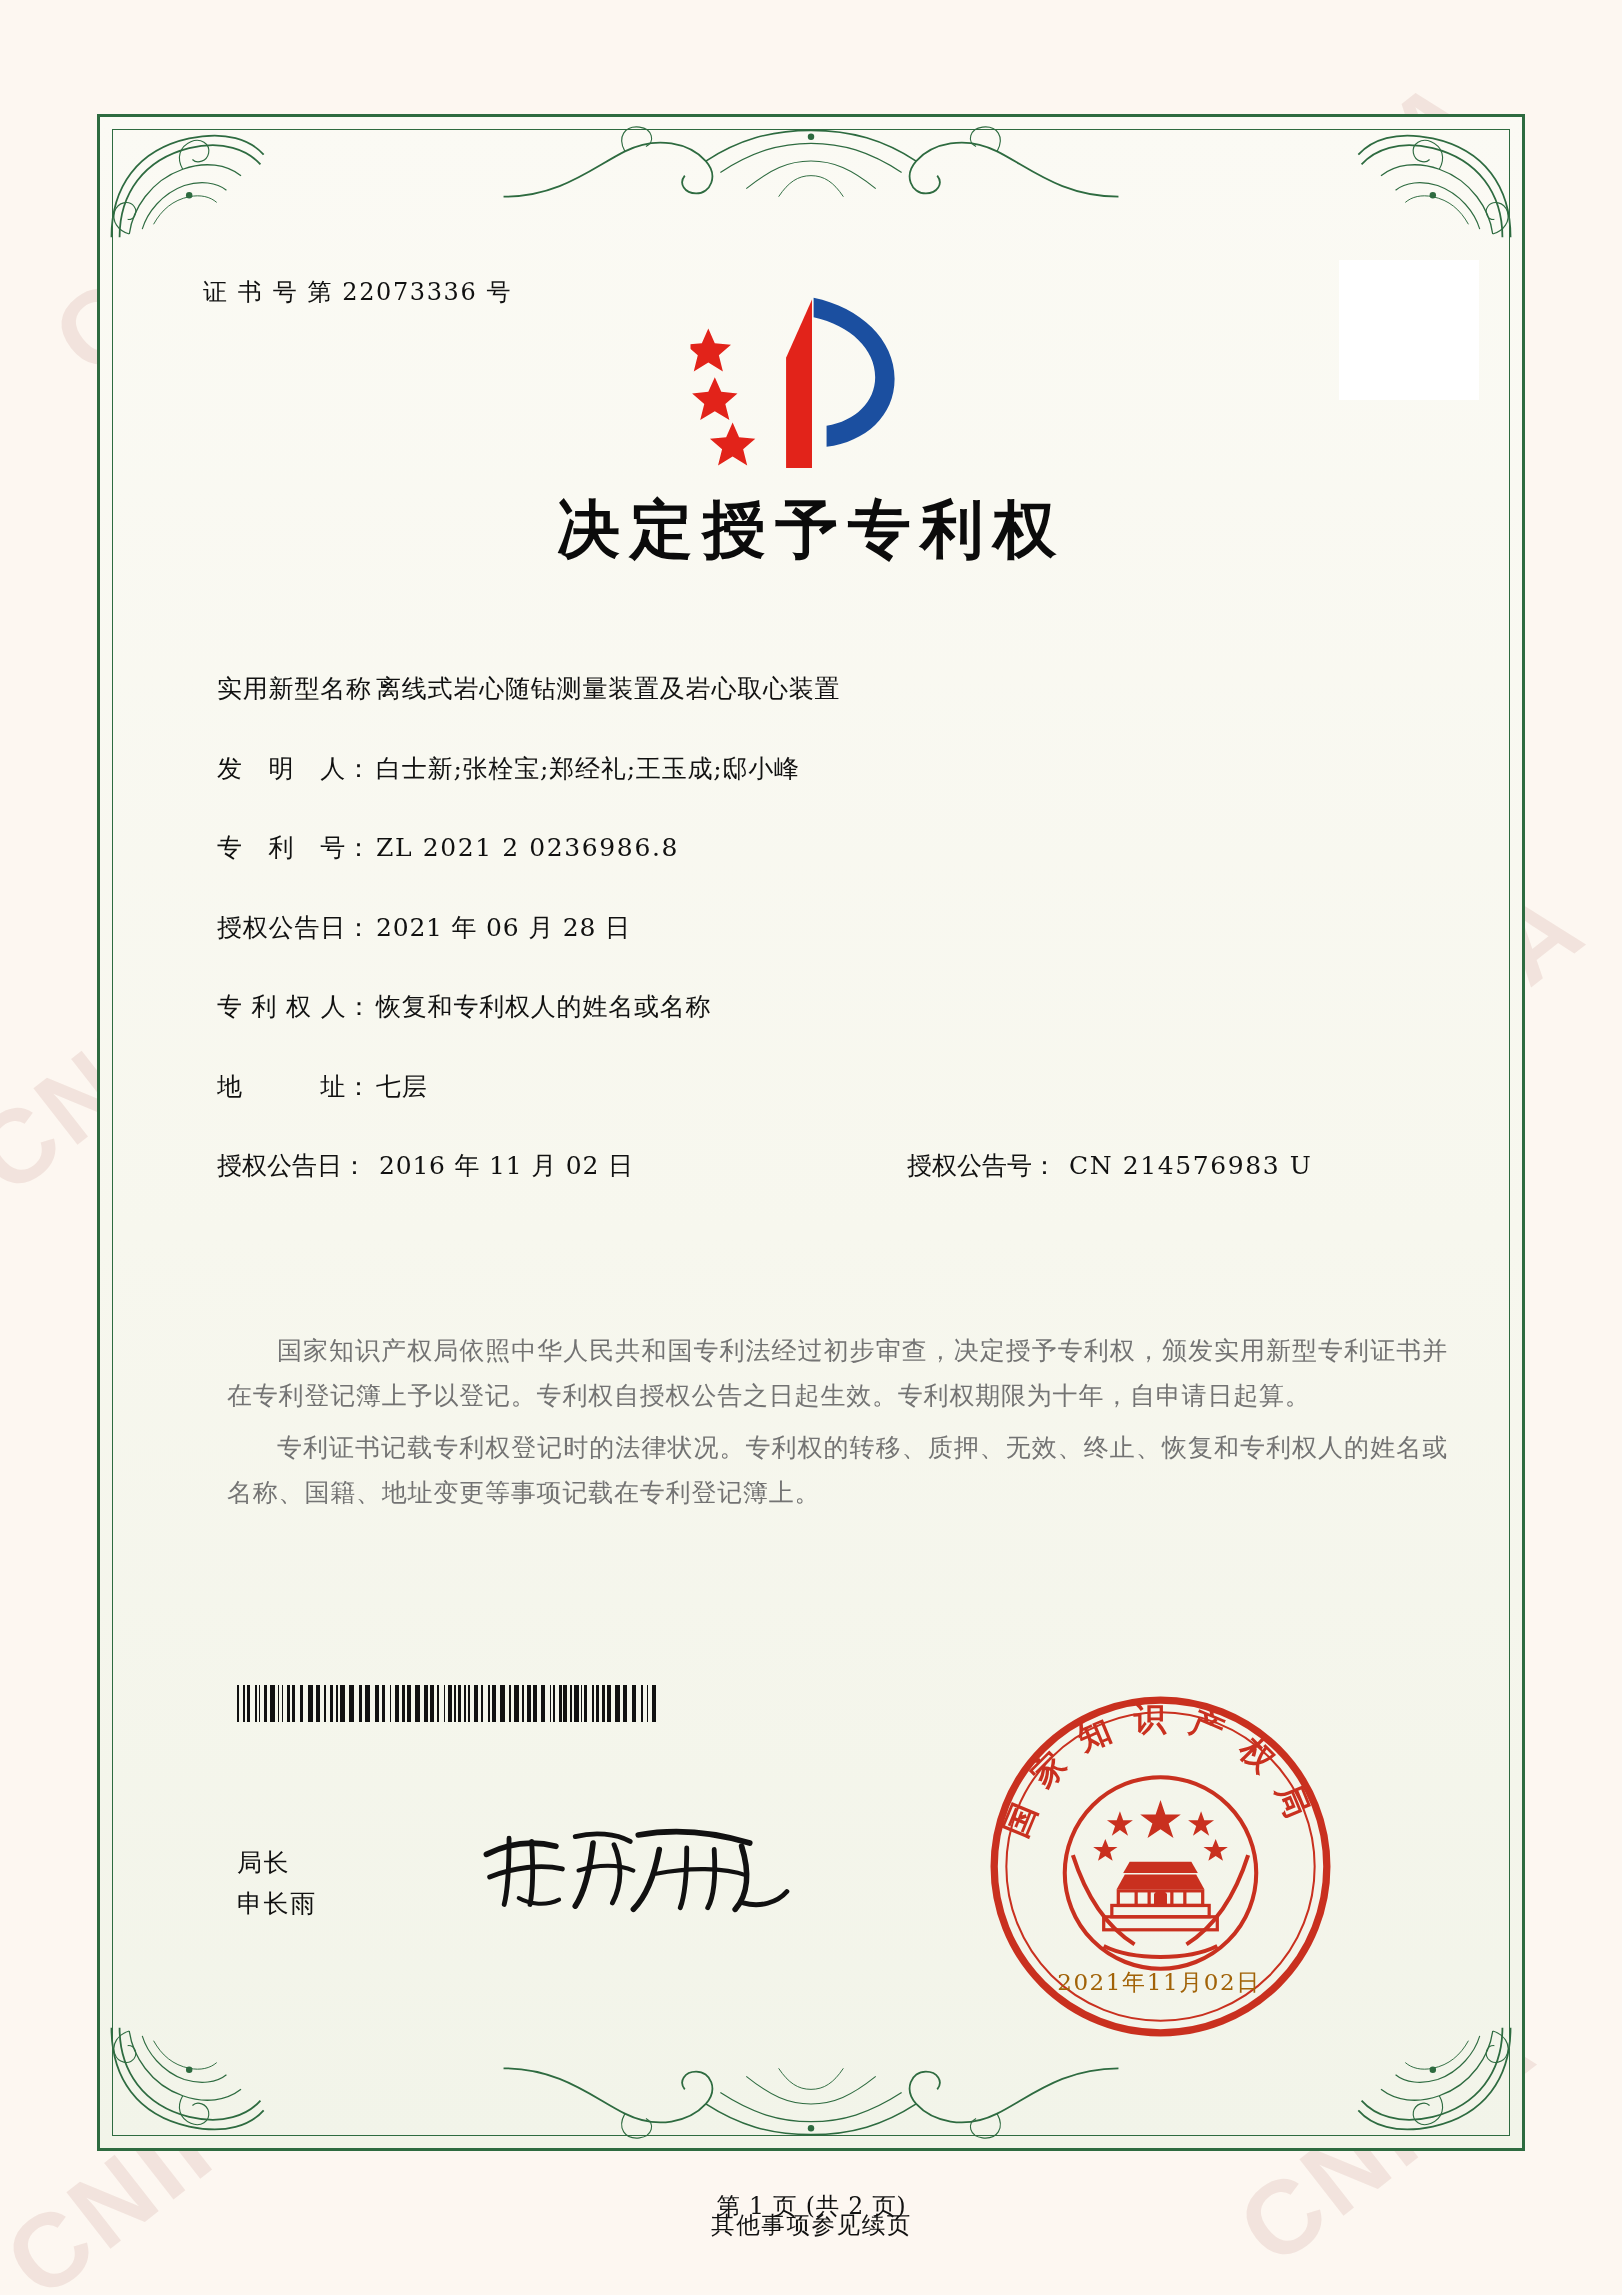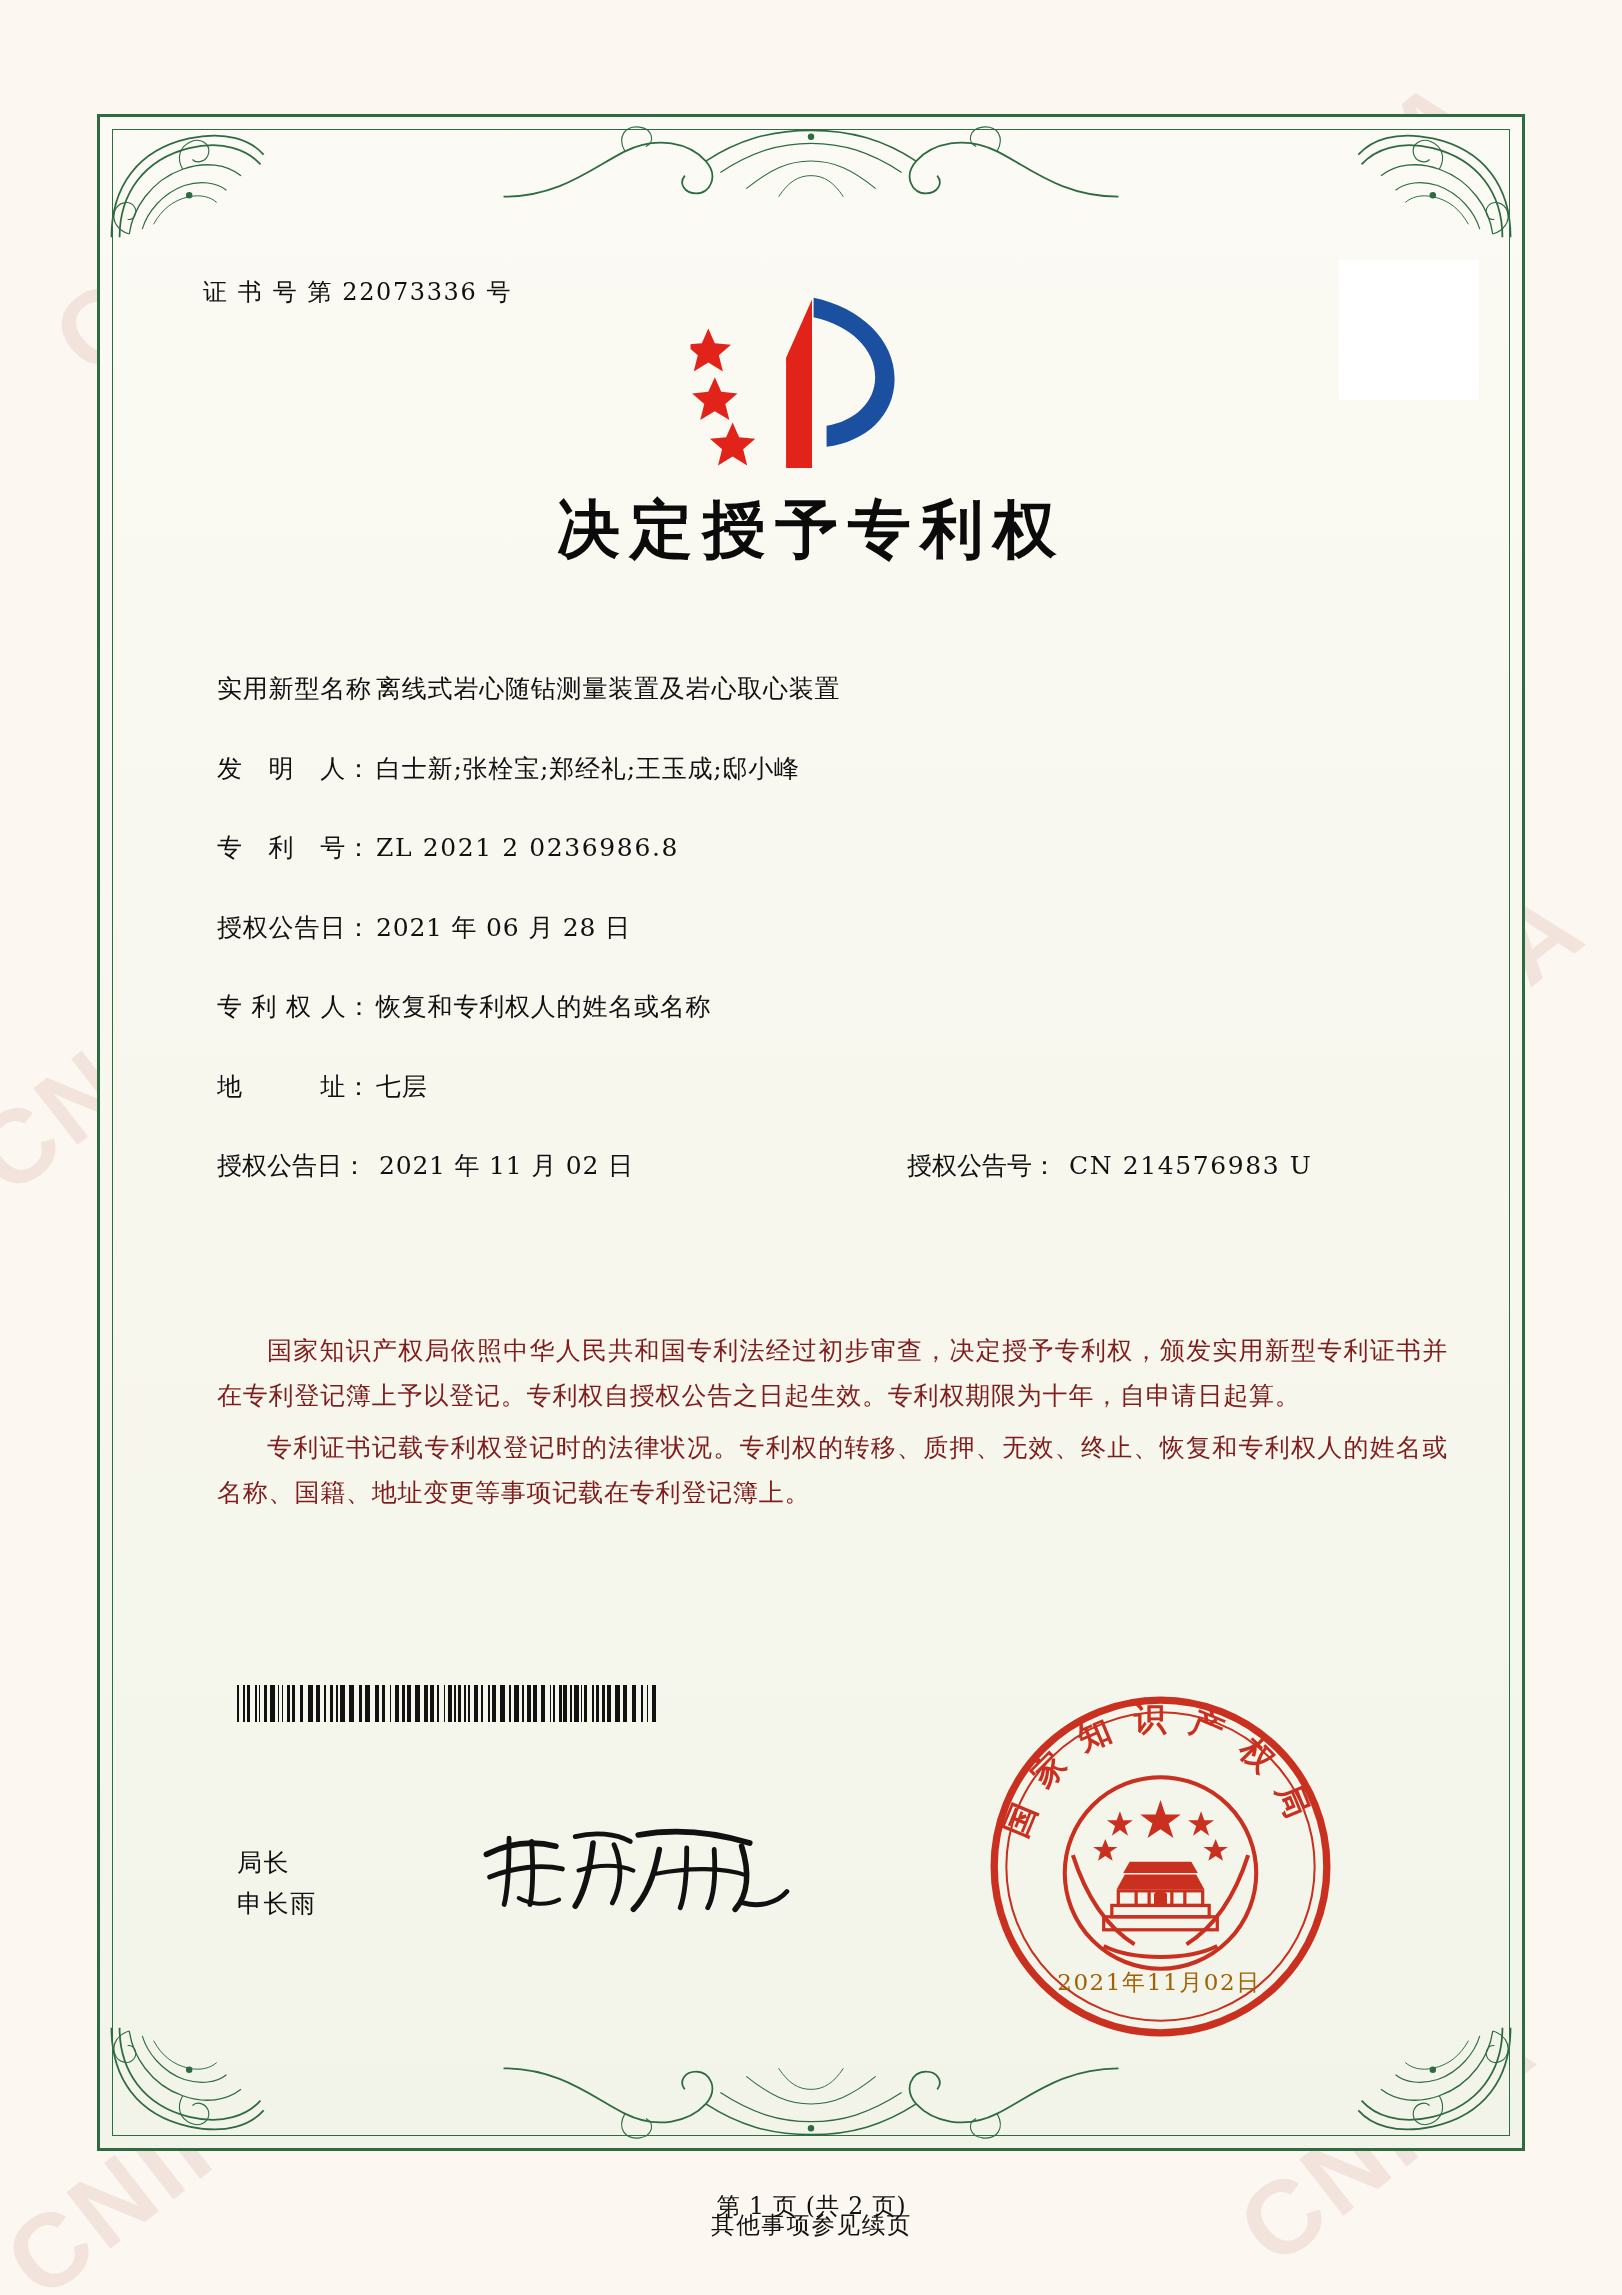--- a/index.html
+++ b/index.html
@@ -107,22 +107,22 @@
   .val{flex:1 1 auto;letter-spacing:0.8px;}
   .val.mono{font-family:"DejaVu Serif","Liberation Serif",serif;letter-spacing:1.6px;}
   .val .indent2{display:block;}
 
   .row.dual{margin-bottom:37px;}
   .dual .half{display:flex;}
   .dual .half.first{flex:0 0 690px;}
   .dual .lbl2{width:162px;white-space:nowrap;}
 
   .para{
-    position:absolute;left:217px;right:175px;
-    font-size:25px;line-height:1.78;color:#7f1d1d;
+    position:absolute;left:227px;right:175px;
+    font-size:25px;line-height:1.78;color:#737373;
     text-align:justify;letter-spacing:0.8px;
   }
   .para p{margin:0 0 8px 0;text-indent:2em;}
   #para-block{top:1329px;}
 
   .barcode{
     position:absolute;left:237px;top:1685px;
     width:422px;height:37px;
     display:flex;align-items:stretch;overflow:hidden;
   }
@@ -308,21 +308,21 @@
     <div class="row">
       <div class="lbl">地　　　址：</div>
       <div class="val">
         <span class="indent2">七层</span>
       </div>
     </div>
 
     <div class="row dual">
       <div class="half first">
         <div class="lbl2">授权公告日：</div>
-        <div class="val">2021 年 11 月 02 日</div>
+        <div class="val">2016 年 11 月 02 日</div>
       </div>
       <div class="half">
         <div class="lbl2">授权公告号：</div>
         <div class="val mono">CN 214576983 U</div>
       </div>
     </div>
 
   </div>
 
   <div class="para" id="para-block">

